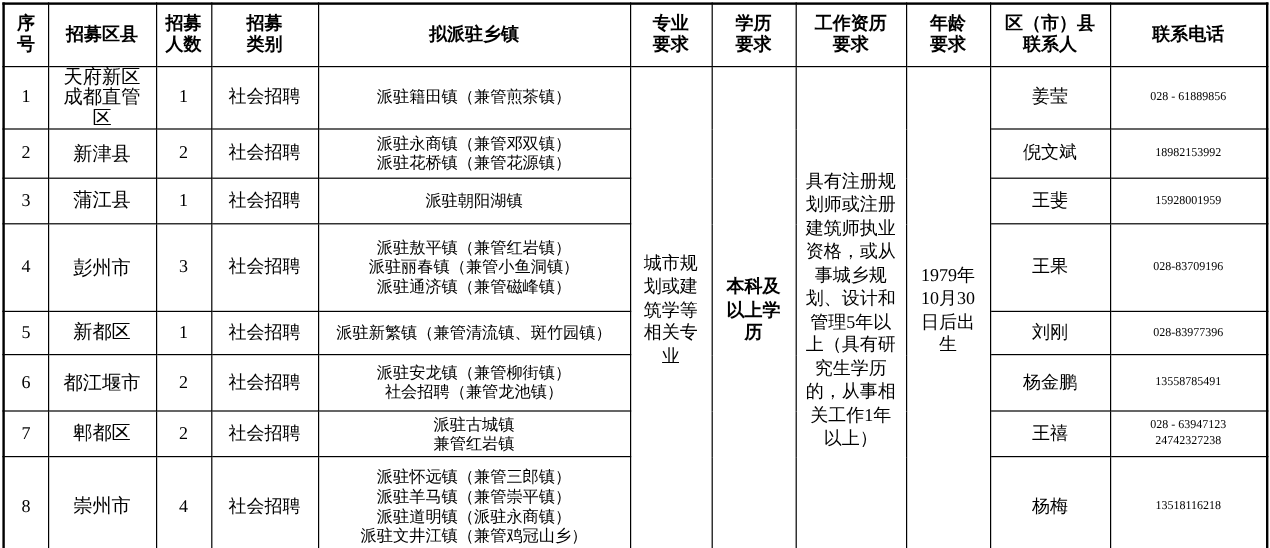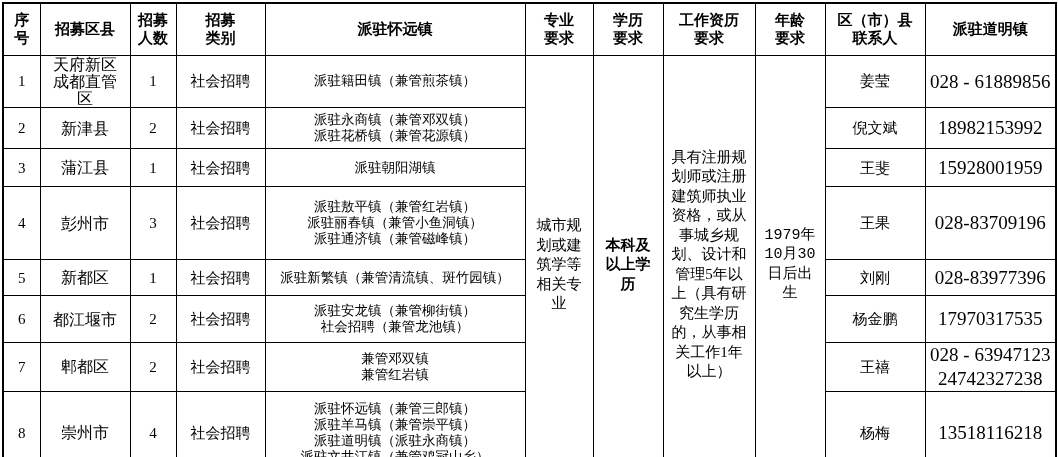--- a/index.html
+++ b/index.html
@@ -16,28 +16,28 @@
   th,td{
     border:1px solid #000;text-align:center;vertical-align:middle;
     padding:0;overflow:visible;color:#000;
   }
   th{font-size:15px;font-weight:bold;line-height:1.25;}
   th span{display:block;}
   td{font-size:15px;line-height:1.2;}
   td.district{font-size:16px;}
   td.district .narrow{width:66px;margin:0 auto;line-height:1.08;}
   td.townships div{font-size:13.5px;line-height:1.2;white-space:nowrap;}
-  td.phone{font-size:19px;}
+  td.phone{font-size:10px;}
   td.phone div{line-height:1.25;}
   td.merged{font-size:15px;line-height:1.3;}
   td.merged .pad{margin:0 auto;}
   .w-prof{width:48px;}
   .w-edu{width:52px;font-weight:bold;}
   .w-exp{width:80px;}
-  .w-age{width:56px;font-family:Liberation Mono, monospace;}
+  .w-age{width:56px;}
 </style>
 </head>
 <body>
 
 <div class="sheet">
   <table class="recruit">
     <colgroup>
       <col style="width:37px">
         <col style="width:90px">
         <col style="width:46px">
@@ -62,21 +62,21 @@
           </th>
       <th>
             <span>招募</span>
             <span>人数</span>
           </th>
       <th>
             <span>招募</span>
             <span>类别</span>
           </th>
       <th>
-            <span>派驻怀远镇</span>
+            <span>拟派驻乡镇</span>
           </th>
       <th>
             <span>专业</span>
             <span>要求</span>
           </th>
       <th>
             <span>学历</span>
             <span>要求</span>
           </th>
       <th>
@@ -85,21 +85,21 @@
           </th>
       <th>
             <span>年龄</span>
             <span>要求</span>
           </th>
       <th>
             <span>区（市）县</span>
             <span>联系人</span>
           </th>
       <th>
-            <span>派驻道明镇</span>
+            <span>联系电话</span>
           </th>
     </tr>
 
     <tr style="height:38px">
       <td>1</td>
       <td class="district">
             <div class="narrow">天府新区成都直管区</div>
           </td>
       <td>1</td>
       <td>社会招聘</td>
@@ -187,31 +187,31 @@
       <td>6</td>
       <td class="district">都江堰市</td>
       <td>2</td>
       <td>社会招聘</td>
       <td class="townships">
         <div>派驻安龙镇（兼管柳街镇）</div>
         <div>社会招聘（兼管龙池镇）</div>
       </td>
       <td>杨金鹏</td>
       <td class="phone">
-            <div>17970317535</div>
+            <div>13558785491</div>
           </td>
     </tr>
 
     <tr style="height:38px">
       <td>7</td>
       <td class="district">郫都区</td>
       <td>2</td>
       <td>社会招聘</td>
       <td class="townships">
-        <div>兼管邓双镇</div>
+        <div>派驻古城镇</div>
         <div>兼管红岩镇</div>
       </td>
       <td>王禧</td>
       <td class="phone">
         <div>028 - 63947123</div>
         <div>24742327238</div>
       </td>
     </tr>
 
     <tr style="height:84px">

